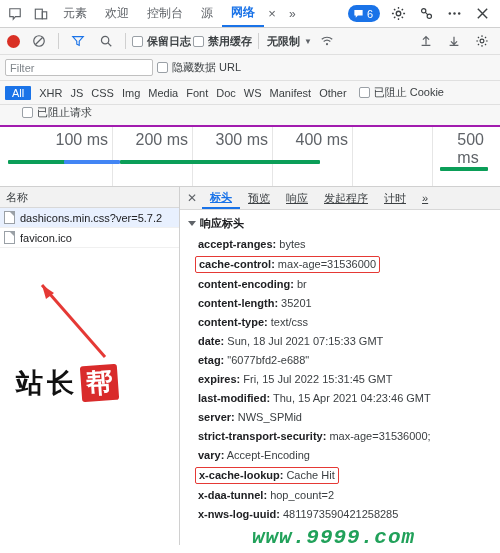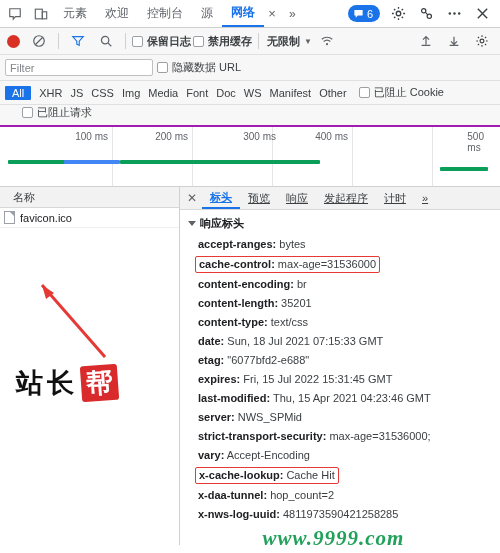--- a/index.html
+++ b/index.html
@@ -144,21 +144,21 @@
     background: #fff;
     border-bottom: 1px solid #d0d0d0;
     overflow: hidden;
   }
   .ov-tick {
     position: absolute; top: 0; bottom: 0;
     border-left: 1px solid #e6e6e6;
   }
   .ov-label {
     position: absolute; top: 4px;
-    font-size: 10px; color: #5f6368;
+    font-size: 16px; color: #5f6368;
     transform: translateX(-100%);
     padding-right: 4px;
   }
   .ov-bar {
     position: absolute; height: 4px; border-radius: 1px;
   }
 
   
   .main {
     display: flex;
@@ -167,21 +167,21 @@
   .leftpane {
     width: 180px; flex: 0 0 180px;
     border-right: 1px solid #d0d0d0;
     background: #fff;
     position: relative;
     overflow: hidden;
   }
   .lp-header {
     height: 21px;
     display: flex; align-items: center;
-    padding: 0 13px;
+    padding: 0 6px;
     background: #f2f2f2;
     border-bottom: 1px solid #d8d8d8;
     font-size: 11px; color: #3c4043;
   }
   .lp-row {
     height: 20px;
     display: flex; align-items: center; gap: 5px;
     padding: 0 4px;
     font-size: 11px;
     border-bottom: 1px solid #f0f0f0;
@@ -286,21 +286,21 @@
     display: inline-block;
     border: 1.5px solid #e53935;
     border-radius: 2px;
     padding: 0px 3px;
     margin-left: -3px;
     text-align: right;
   }
   .wm2 {
     text-align: center;
     color: #21a15a;
-    font-family: Liberation Serif, serif;
+    font-family: Liberation Mono, monospace;
     font-style: italic;
     font-weight: bold;
     font-size: 21px;
     letter-spacing: 1px;
     margin-top: 2px;
   }
 </style>
 </head>
 <body>
 
@@ -450,34 +450,38 @@
 </div>
 
 <div class="overview">
   <div class="ov-tick" style="left:112px"></div>
   <div class="ov-tick" style="left:192px"></div>
   <div class="ov-tick" style="left:272px"></div>
   <div class="ov-tick" style="left:352px"></div>
   <div class="ov-tick" style="left:432px"></div>
   <div class="ov-label" style="left:112px">100 ms</div>
   <div class="ov-label" style="left:192px">200 ms</div>
-  <div class="ov-label" style="left:280px">300 ms</div>
+  <div class="ov-label" style="left:272px">300 ms</div>
   <div class="ov-label" style="left:352px">400 ms</div>
   <div class="ov-label" style="left:488px">500 ms</div>
   <div class="ov-bar" style="left:8px;top:33px;width:58px;background:#0b9e58"></div>
   <div class="ov-bar" style="left:64px;top:33px;width:56px;background:#4285f4"></div>
   <div class="ov-bar" style="left:120px;top:33px;width:200px;background:#0b9e58"></div>
   <div class="ov-bar" style="left:440px;top:40px;width:48px;background:#0b9e58"></div>
 </div>
 
 <div class="main">
 
   <div class="leftpane">
     <div class="lp-header">名称</div>
 
+    <div class="lp-row sel">
+      <span class="doc-ic"></span>
+      <span class="nm">dashicons.min.css?ver=5.7.2</span>
+    </div>
     <div class="lp-row">
       <span class="doc-ic"></span>
       <span class="nm">favicon.ico</span>
     </div>
 
     <svg class="arrow-svg" width="110" height="90" viewBox="0 0 110 90">
       <path d="M97 84 L34 12" stroke="#e53935" stroke-width="3" fill="none"></path>
       <path d="M34 12 L46 20 L38 26 Z" fill="#e53935"></path>
     </svg>
 

